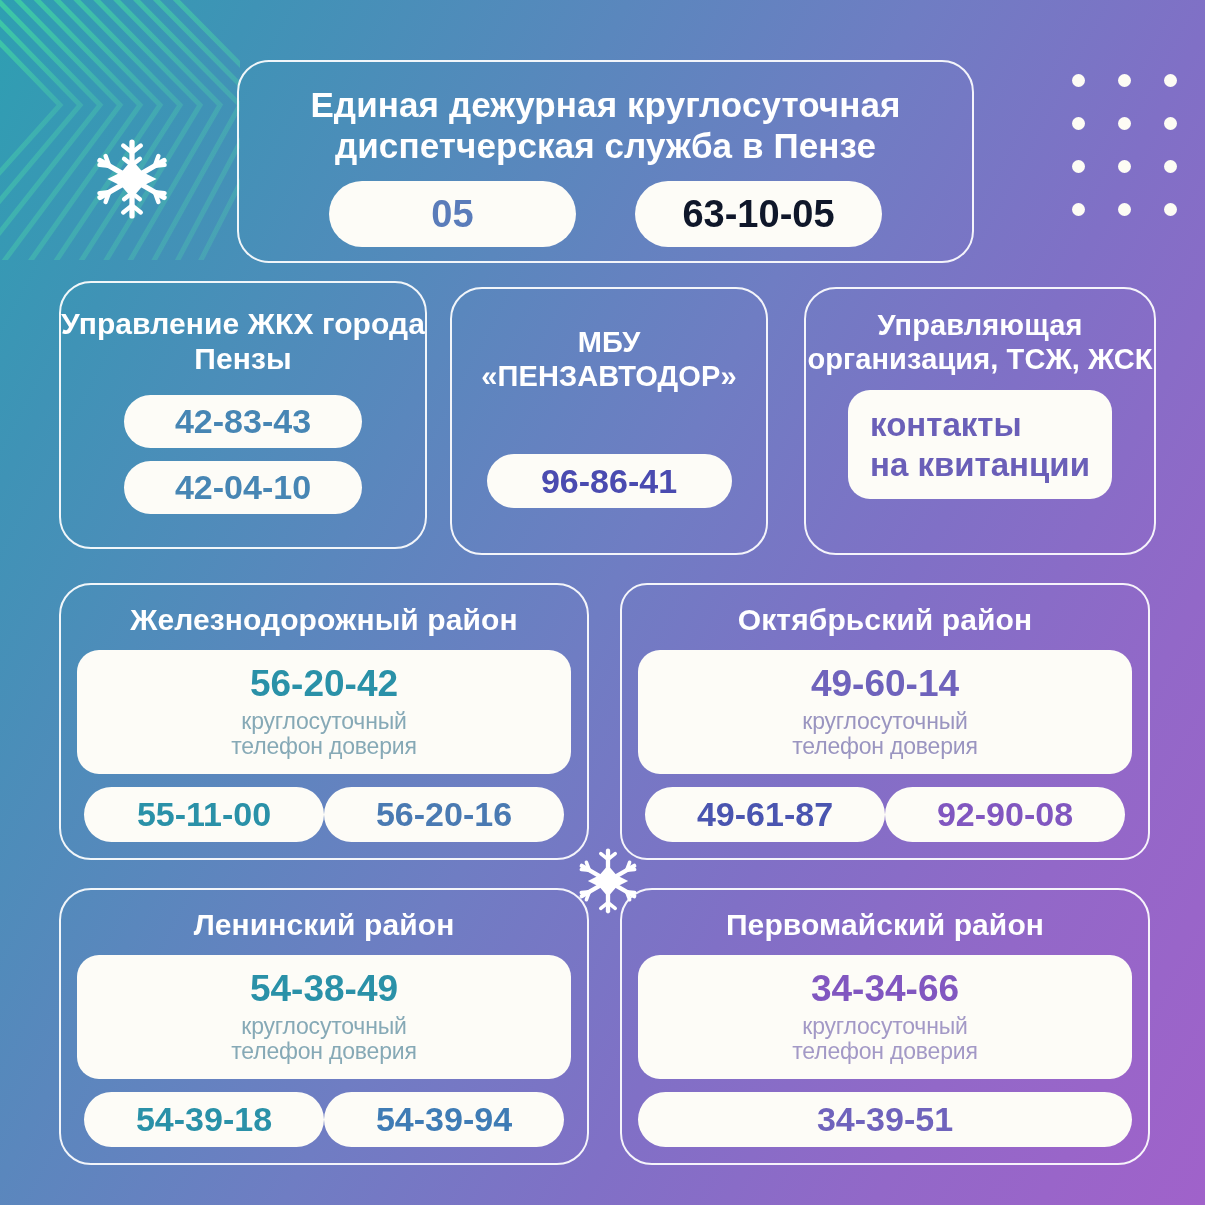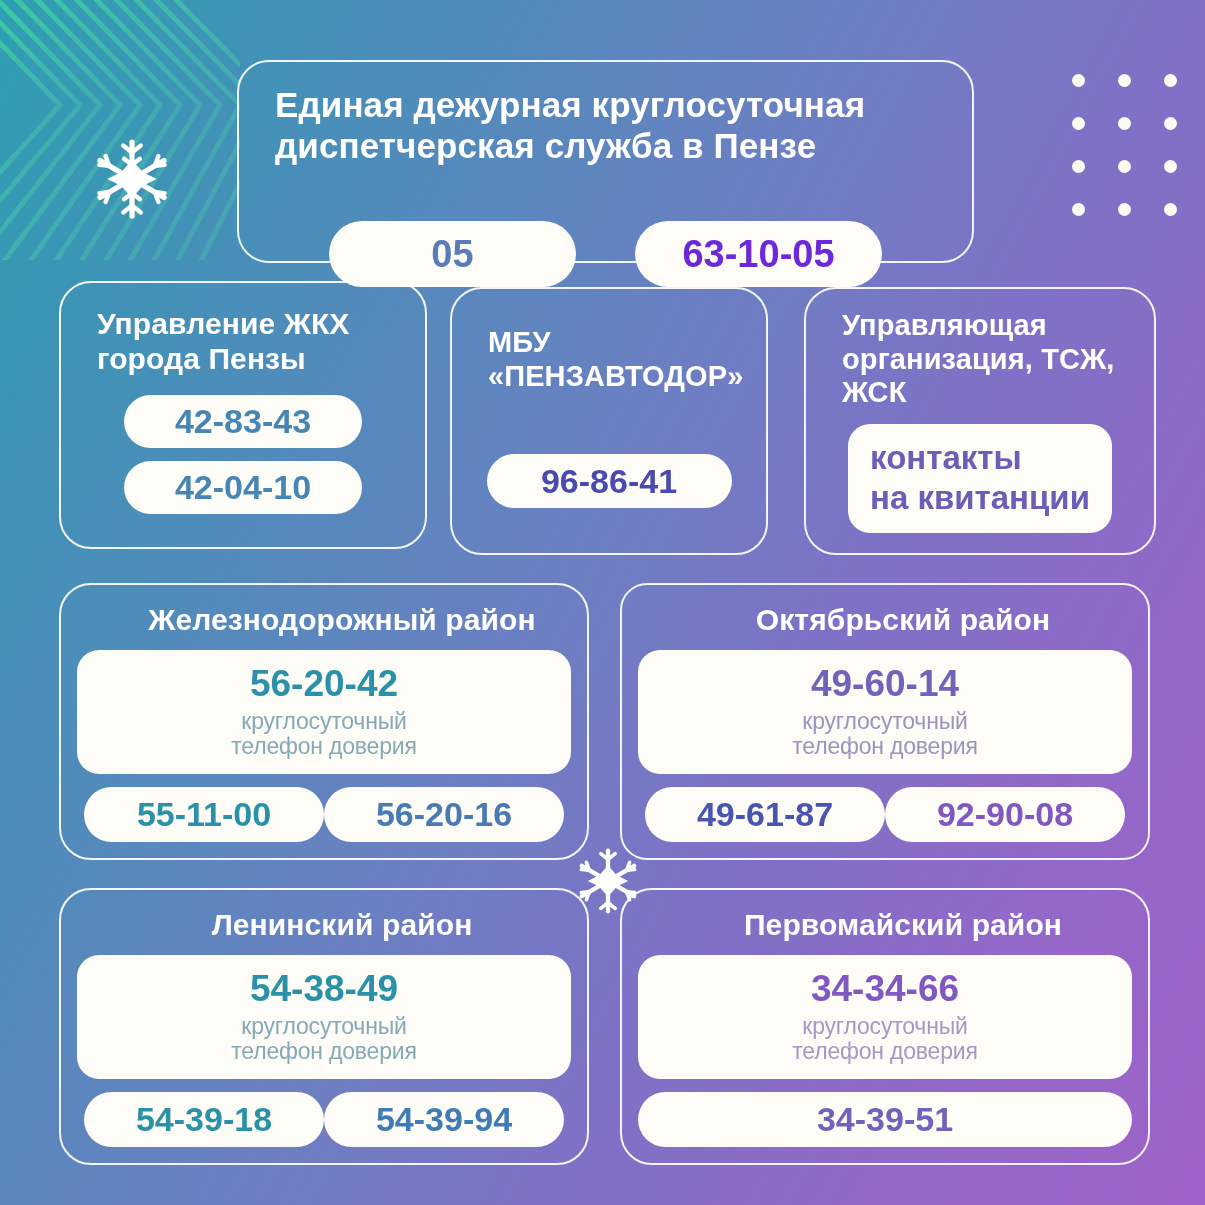--- a/index.html
+++ b/index.html
@@ -70,23 +70,23 @@
     border: 2.5px solid rgba(255,255,255,0.92);
     border-radius: 32px;
     display: flex;
     flex-direction: column;
     align-items: center;
   }
 
   .card-title {
     color: #ffffff;
     font-weight: bold;
+    text-align: center;
     line-height: 1.16;
     letter-spacing: 0.1px;
-    padding-left: 36px;
   }
 
   .pill {
     background: #fdfcf7;
     border-radius: 999px;
     display: flex;
     align-items: center;
     justify-content: center;
     font-weight: bold;
     line-height: 1;
@@ -112,23 +112,23 @@
   #card-edds {
     left: 237px; top: 60px; width: 737px; height: 203px;
     padding-top: 23px;
   }
   #card-edds .card-title { font-size: 35px; }
   #edds-pills {
     display: flex;
     gap: 59px;
     margin-top: 15px;
   }
-  #edds-pills .pill { height: 66px; margin-top: 40px; }
+  #edds-pills .pill { height: 66px; }
   #pill-edds-1 { width: 247px; font-size: 38px; color: #5a7cba; }
-  #pill-edds-2 { width: 247px; font-size: 38px; color: #6d28d9; }
+  #pill-edds-2 { width: 247px; font-size: 38px; color: #0f172a; }
 
   
   #card-gkh {
     left: 59px; top: 281px; width: 368px; height: 268px;
     padding-top: 24px;
   }
   #card-gkh .card-title { font-size: 30px; }
   #card-gkh .pill {
     width: 238px; height: 53px;
     font-size: 34px; color: #4786b4;

